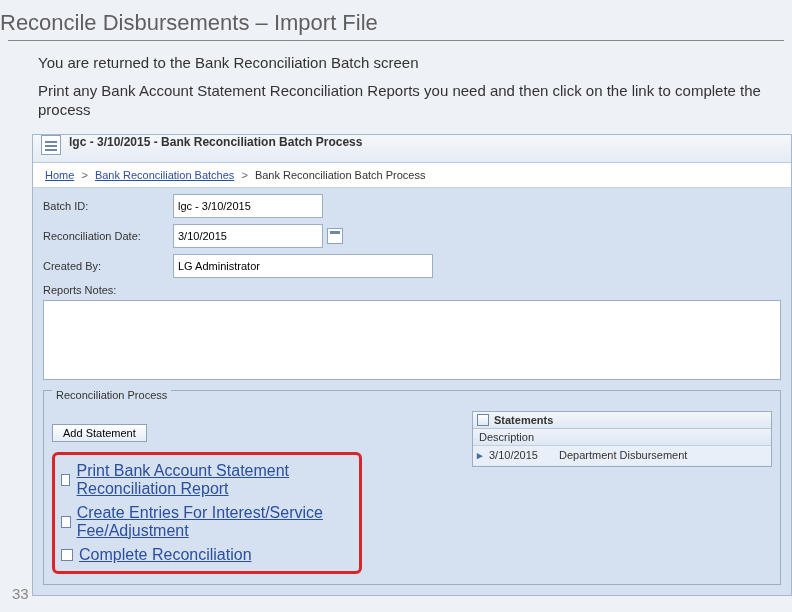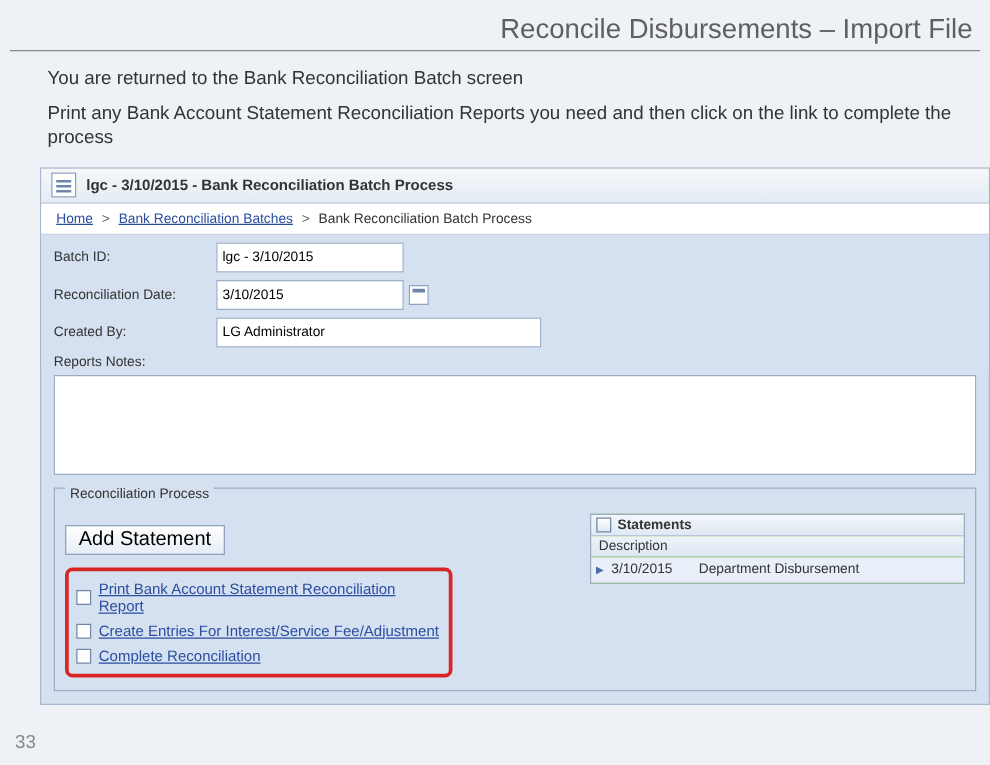--- a/index.html
+++ b/index.html
@@ -6,21 +6,20 @@
   body {
     width: 792px;
     height: 612px;
     background: #eef2f7;
     font-family: Arial, sans-serif;
     color: #333;
     position: relative;
     overflow: hidden;
   }
   .slide-title {
-    text-align: right;
     font-size: 22px;
     color: #5f5f5f;
     padding: 10px 14px 4px 0;
     font-weight: 400;
   }
   .title-underline {
     border-bottom: 1px solid #888;
     margin: 0 8px 8px 8px;
   }
   .instruction {
@@ -30,21 +29,21 @@
   }
   .app-window {
     margin: 10px 0 0 32px;
     width: 760px;
     border: 1px solid #a7b8cc;
     background: #d5e1f0;
     position: relative;
   }
   .titlebar {
     display: flex;
-    align-items: center;
+    align-items: flex-start;
     background: linear-gradient(#f5f7fa,#e5ecf5);
     height: 28px;
     border-bottom: 1px solid #bac9dc;
     font-size: 12px;
     font-weight: bold;
     padding-left: 8px;
   }
   .titlebar .doc-icon {
     width: 20px; height: 20px;
     margin-right: 8px;
@@ -106,21 +105,21 @@
     font-size:11px;
     position:relative;
     top:-12px;
     background:#d5e1f0;
     display:inline-block;
     padding:0 4px;
   }
   .add-btn {
     background: linear-gradient(#fff,#e6edf6);
     border:1px solid #8ea2bd;
-    font-size:16px;
+    font-size:11px;
     padding:2px 10px;
     margin-top:-6px;
     cursor:pointer;
   }
   .process-container {
     display:flex;
     gap:10px;
     align-items:flex-start;
   }
   .links-col {
@@ -129,21 +128,21 @@
   }
   .red-box {
     border:3px solid #d82626;
     border-radius:6px;
     padding:4px 6px;
     width: 310px;
   }
   .link-row {
     display:flex;
     align-items:center;
-    font-size:12px;
+    font-size:16px;
     padding:3px 0;
   }
   .fake-check {
     width:12px; height:12px;
     border:1px solid #6f85a3;
     margin-right:6px;
     background:#fff;
   }
   .link-row a {
     color:#2a4ea0;

